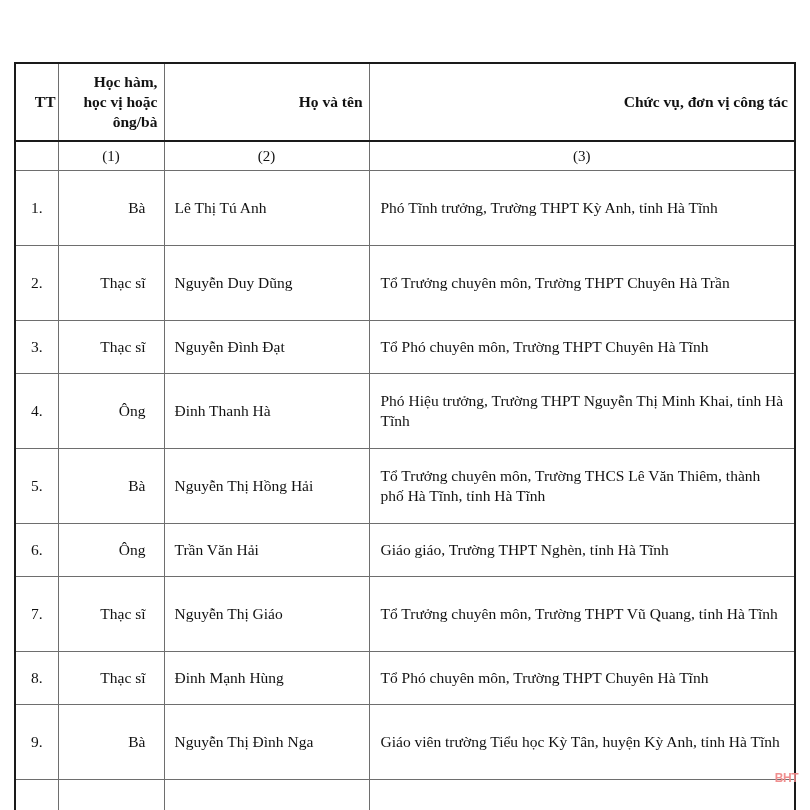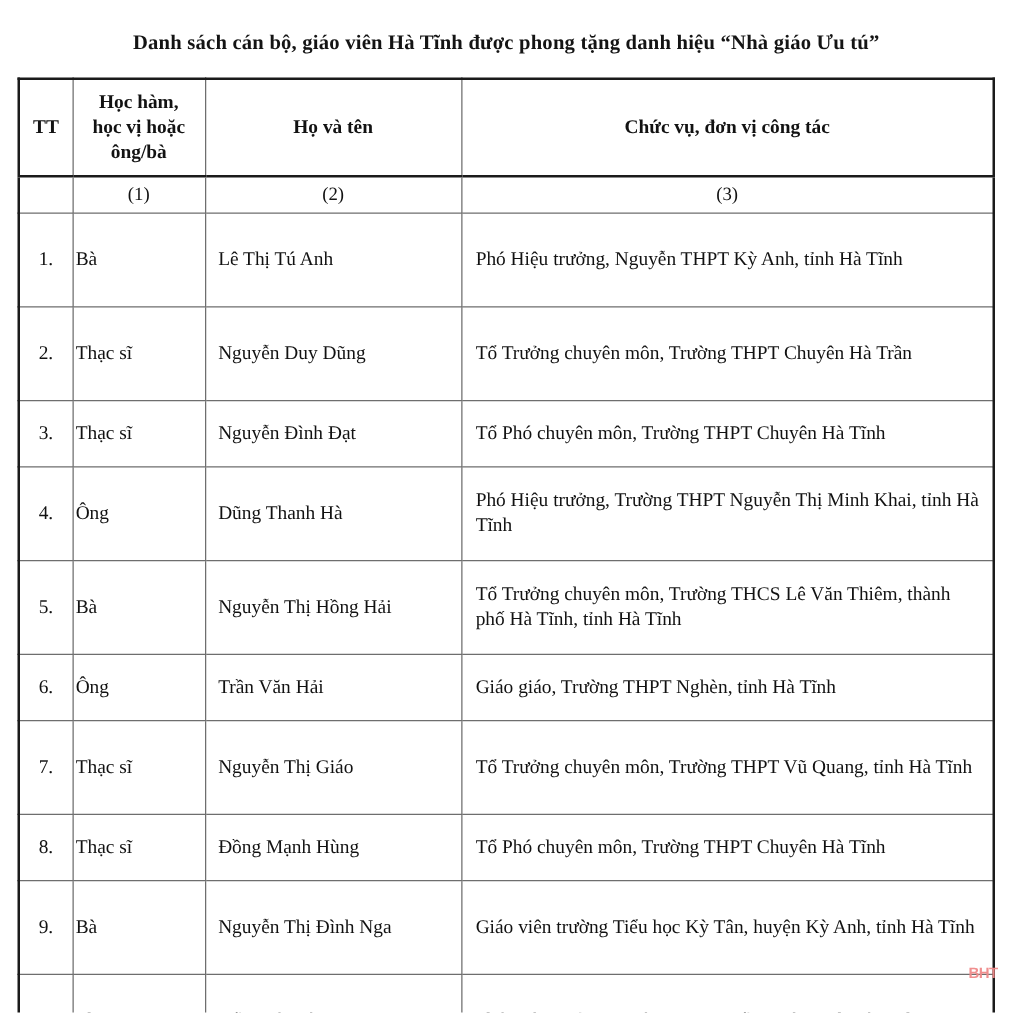--- a/index.html
+++ b/index.html
@@ -49,20 +49,21 @@
     border: 2px solid #1a1a1a;
   }
 
   table.list td,
   table.list th {
     border: 1px solid #6e6e6e;
     vertical-align: middle;
     font-size: 15.5px;
     line-height: 1.3;
     color: #121212;
+    text-align: right;
   }
 
   
   col.c-tt     { width: 43px; }
   col.c-title  { width: 106px; }
   col.c-name   { width: 205px; }
   col.c-pos    { width: 426px; }
 
   thead th {
     font-weight: bold;
@@ -81,22 +82,22 @@
     height: 22px;
     padding: 3px 4px;
     border-top: 2px solid #1a1a1a;
   }
 
   tbody td.cell-tt {
     text-align: center;
     padding: 6px 3px;
   }
   tbody td.cell-title {
-    text-align: left;
-    padding: 6px 2px;
+    text-align: right;
+    padding: 6px 18px;
   }
   tbody td.cell-name {
     text-align: left;
     padding: 6px 10px;
     margin-left: 24px;
   }
   tbody td.cell-pos {
     text-align: left;
     padding: 6px 10px 6px 11px;
   }
@@ -115,21 +116,20 @@
     color: #f08a8a;
     opacity: 0.95;
     user-select: none;
   }
 </style>
 </head>
 <body>
 
 <div class="page">
 
-  <div class="doc-title">Danh sách cán bộ, giáo viên Hà Tĩnh được phong tặng danh hiệu “Nhà giáo Ưu tú”</div>
 
   <div class="table-wrap">
     <table class="list">
       <colgroup>
         <col class="c-tt">
         <col class="c-title">
         <col class="c-name">
         <col class="c-pos">
       </colgroup>
       <thead>
@@ -148,38 +148,38 @@
           <td>(1)</td>
           <td>(2)</td>
           <td>(3)</td>
         </tr>
       </thead>
       <tbody id="table-body">
           <tr class="r2">
             <td class="cell-tt">1.</td>
             <td class="cell-title">Bà</td>
             <td class="cell-name">Lê Thị Tú Anh</td>
-            <td class="cell-pos">Phó Hiệu trưởng, Nguyễn THPT Kỳ Anh, tỉnh Hà Tĩnh</td>
+            <td class="cell-pos">Phó Tĩnh trưởng, Trường THPT Kỳ Anh, tỉnh Hà Tĩnh</td>
           </tr>
           <tr class="r2">
             <td class="cell-tt">2.</td>
             <td class="cell-title">Thạc sĩ</td>
             <td class="cell-name">Nguyễn Duy Dũng</td>
             <td class="cell-pos">Tổ Trưởng chuyên môn, Trường THPT Chuyên Hà Trần</td>
           </tr>
           <tr class="r1">
             <td class="cell-tt">3.</td>
             <td class="cell-title">Thạc sĩ</td>
             <td class="cell-name">Nguyễn Đình Đạt</td>
             <td class="cell-pos">Tổ Phó chuyên môn, Trường THPT Chuyên Hà Tĩnh</td>
           </tr>
           <tr class="r2">
             <td class="cell-tt">4.</td>
             <td class="cell-title">Ông</td>
-            <td class="cell-name">Dũng Thanh Hà</td>
+            <td class="cell-name">Đinh Thanh Hà</td>
             <td class="cell-pos">Phó Hiệu trưởng, Trường THPT Nguyễn Thị Minh Khai, tỉnh Hà Tĩnh</td>
           </tr>
           <tr class="r2">
             <td class="cell-tt">5.</td>
             <td class="cell-title">Bà</td>
             <td class="cell-name">Nguyễn Thị Hồng Hải</td>
             <td class="cell-pos">Tổ Trưởng chuyên môn, Trường THCS Lê Văn Thiêm, thành phố Hà Tĩnh, tỉnh Hà Tĩnh</td>
           </tr>
           <tr class="r1">
             <td class="cell-tt">6.</td>
@@ -189,21 +189,21 @@
           </tr>
           <tr class="r2">
             <td class="cell-tt">7.</td>
             <td class="cell-title">Thạc sĩ</td>
             <td class="cell-name">Nguyễn Thị Giáo</td>
             <td class="cell-pos">Tổ Trưởng chuyên môn, Trường THPT Vũ Quang, tỉnh Hà Tĩnh</td>
           </tr>
           <tr class="r1">
             <td class="cell-tt">8.</td>
             <td class="cell-title">Thạc sĩ</td>
-            <td class="cell-name">Đồng Mạnh Hùng</td>
+            <td class="cell-name">Đinh Mạnh Hùng</td>
             <td class="cell-pos">Tổ Phó chuyên môn, Trường THPT Chuyên Hà Tĩnh</td>
           </tr>
           <tr class="r2">
             <td class="cell-tt">9.</td>
             <td class="cell-title">Bà</td>
             <td class="cell-name">Nguyễn Thị Đình Nga</td>
             <td class="cell-pos">Giáo viên trường Tiểu học Kỳ Tân, huyện Kỳ Anh, tỉnh Hà Tĩnh</td>
           </tr>
           <tr class="r2">
             <td class="cell-tt">10.</td>

